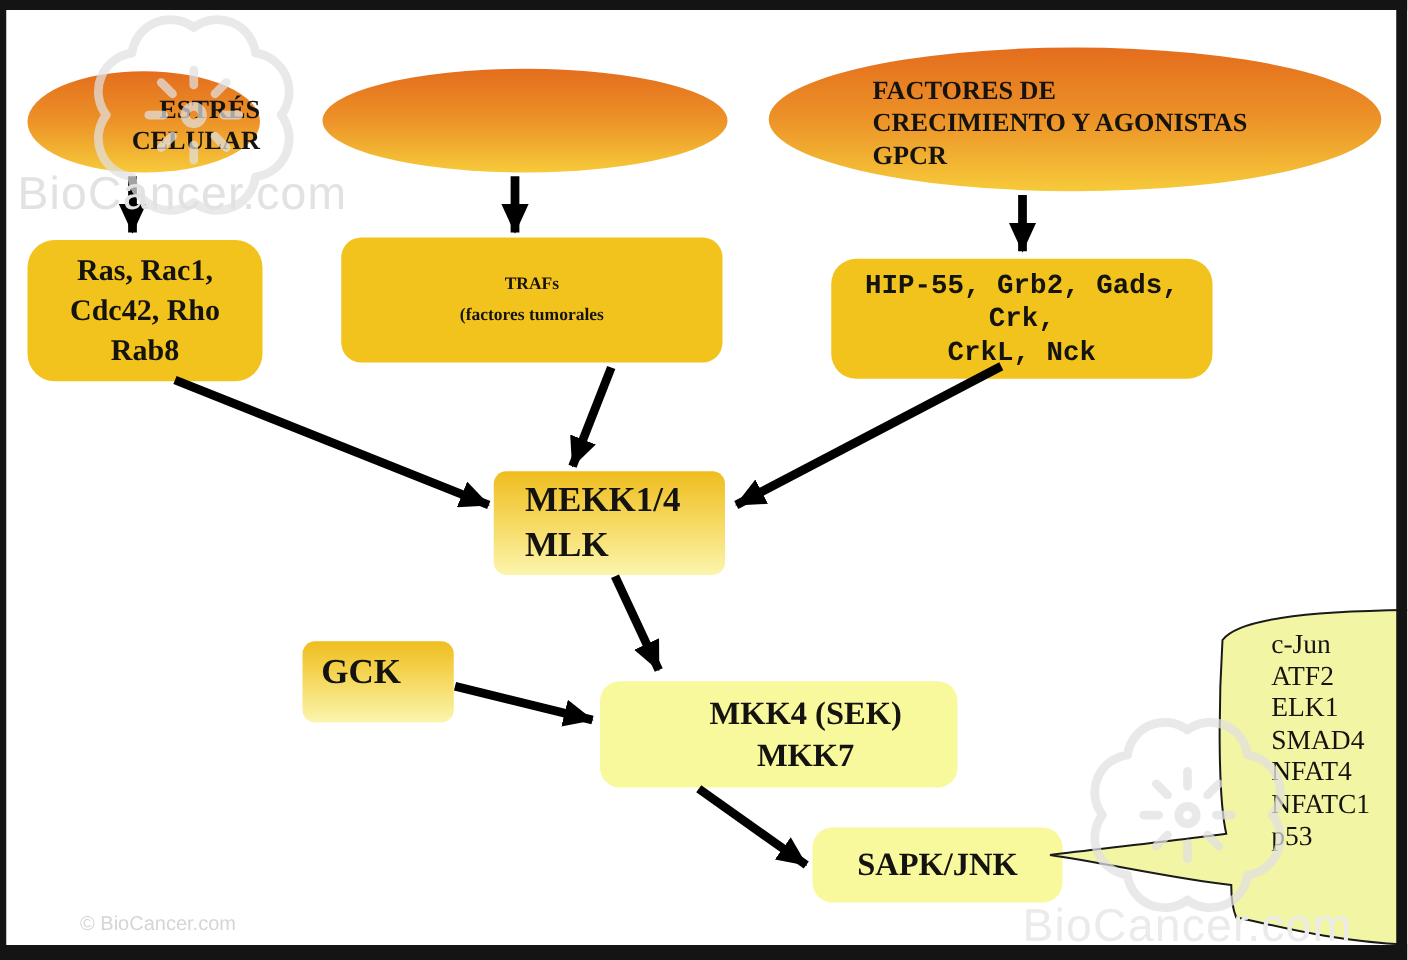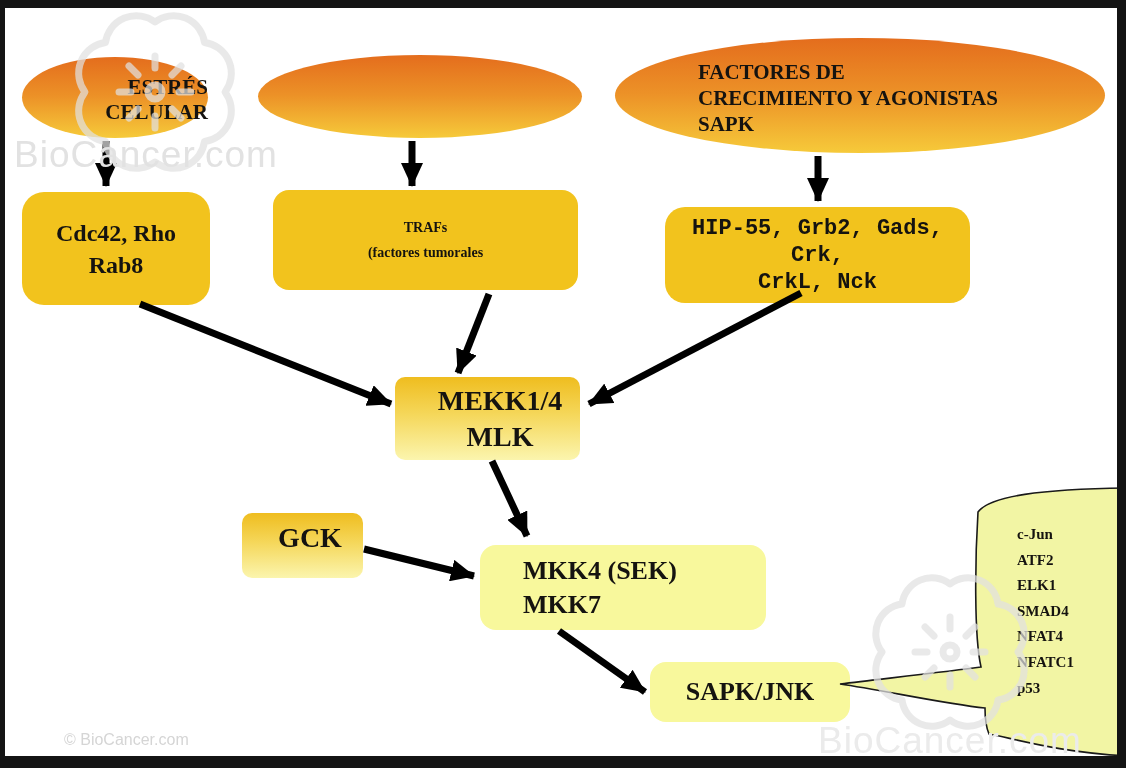--- a/index.html
+++ b/index.html
@@ -19,29 +19,28 @@
     background:linear-gradient(180deg,#e46d1d 0%,#ec9127 48%,#f6ca3a 100%);
     display:flex;flex-direction:column;justify-content:center;
   }
   .goldbox{
     background:#f2c31d;border-radius:22px;
     display:flex;flex-direction:column;justify-content:center;align-items:center;text-align:center;
   }
   .gradbox{
     background:linear-gradient(180deg,#efbd1f 0%,#f5d75a 45%,#fbf5ae 100%);
     border-radius:10px;
-    text-align:center;
   }
-  .palebox{background:#f8f89c;border-radius:16px;}
+  .palebox{background:#f8f89c;border-radius:16px;text-align:center;}
   .line{display:block;}
 
   .overlay-svg{position:absolute;left:0;top:0;z-index:10;pointer-events:none;}
   .callout-text{
-    position:absolute;left:1017px;top:522px;z-index:12;
-    font-weight:bold;font-size:15px;line-height:25.6px;color:#151310;
+    position:absolute;left:1017px;top:502px;z-index:12;
+    font-weight:normal;font-size:22px;line-height:25.6px;color:#151310;
   }
   .wm{position:absolute;z-index:20;font-family:"Liberation Sans","DejaVu Sans",sans-serif;pointer-events:none;}
   .wm-brand-tl{left:14px;top:134px;font-size:37px;color:#e2e2e2;letter-spacing:1px;}
   .wm-brand-br{left:818px;top:720px;font-size:37px;color:#ebebeb;letter-spacing:1px;}
   .wm-copy{left:16px;top:731px;font-size:16px;color:#d5d5d5;margin-left:48px;}
   .wm-svg{position:absolute;left:0;top:0;z-index:20;pointer-events:none;}
 </style>
 </head>
 <body>
 
@@ -51,24 +50,25 @@
     <span class="line">ESTRÉS</span>
     <span class="line">CELULAR</span>
   </div>
 
   <div class="node ellipse" style="left:258px;top:55px;width:324px;height:83px;padding:4px 0 0 57px;font-size:21px;line-height:25px;">
   </div>
 
   <div class="node ellipse" style="left:615px;top:38px;width:490px;height:115px;padding:4px 0 0 83px;font-size:21px;line-height:26px;">
     <span class="line">FACTORES DE</span>
     <span class="line">CRECIMIENTO Y AGONISTAS</span>
-    <span class="line">SAPK</span>
+    <span class="line">GPCR</span>
   </div>
 
   <div class="node goldbox" style="left:22px;top:192px;width:188px;height:113px;font-size:24px;line-height:32px;">
+    <span class="line">Ras, Rac1,</span>
     <span class="line">Cdc42, Rho</span>
     <span class="line">Rab8</span>
   </div>
 
   <div class="node goldbox" style="left:273px;top:190px;width:305px;height:100px;border-radius:16px;font-size:14px;line-height:25px;">
     <span class="line">TRAFs</span>
     <span class="line">(factores tumorales</span>
   </div>
 
   <div class="node goldbox" style="left:665px;top:207px;width:305px;height:96px;border-radius:20px;font-size:22px;line-height:27px;font-family:Liberation Mono, monospace;">

